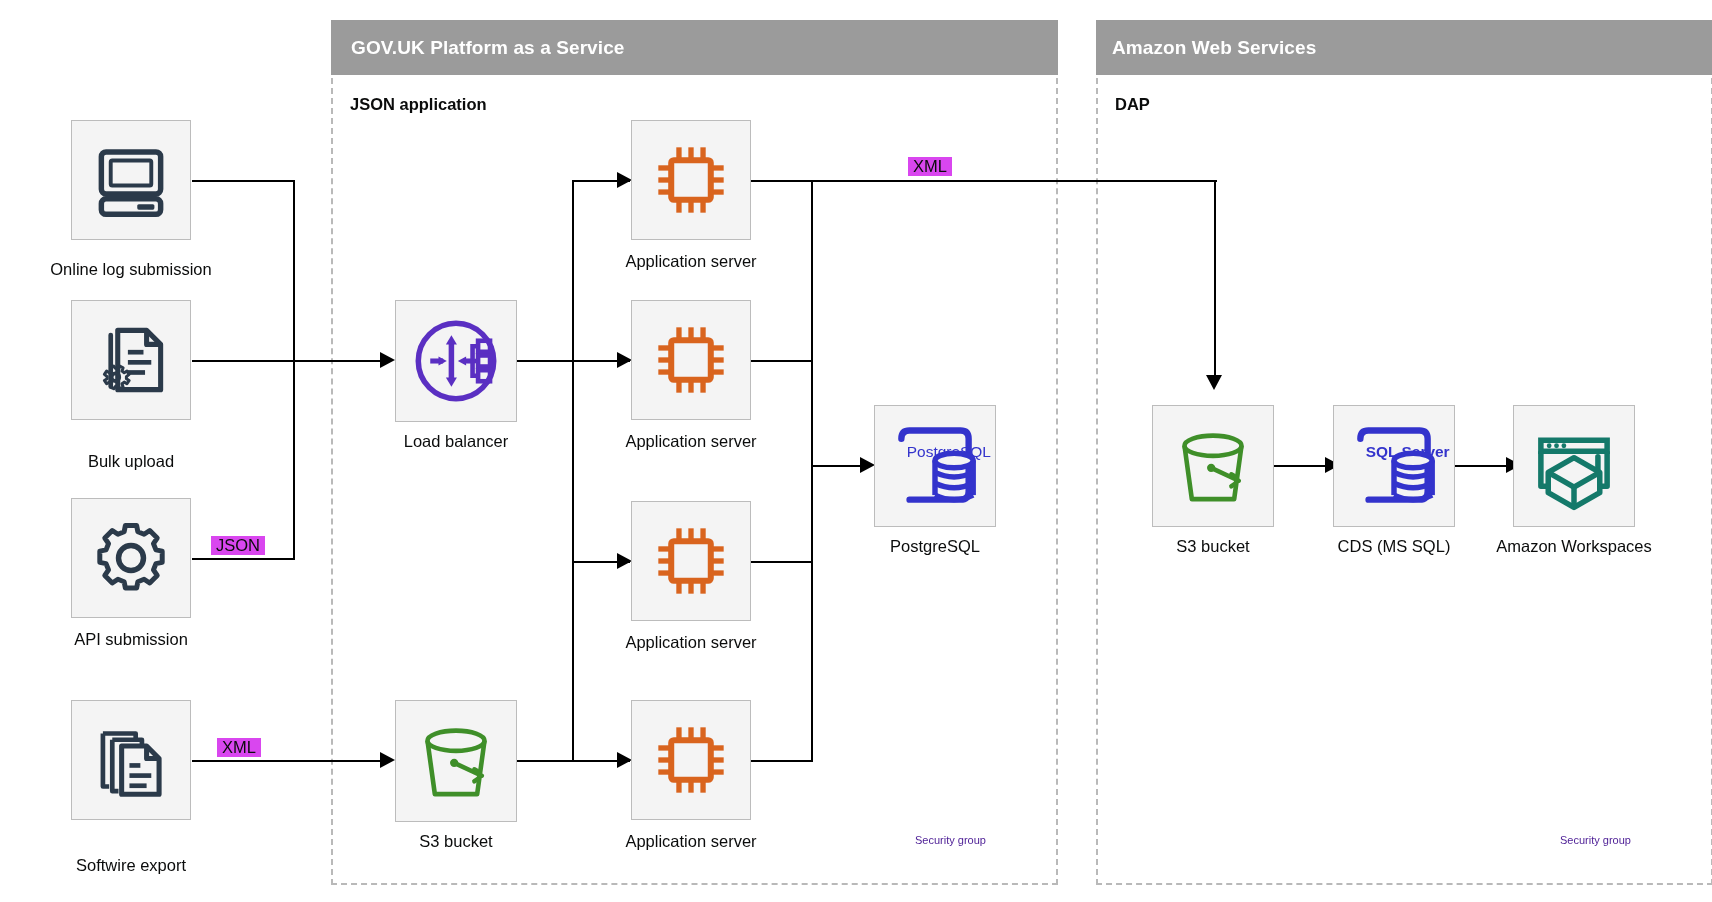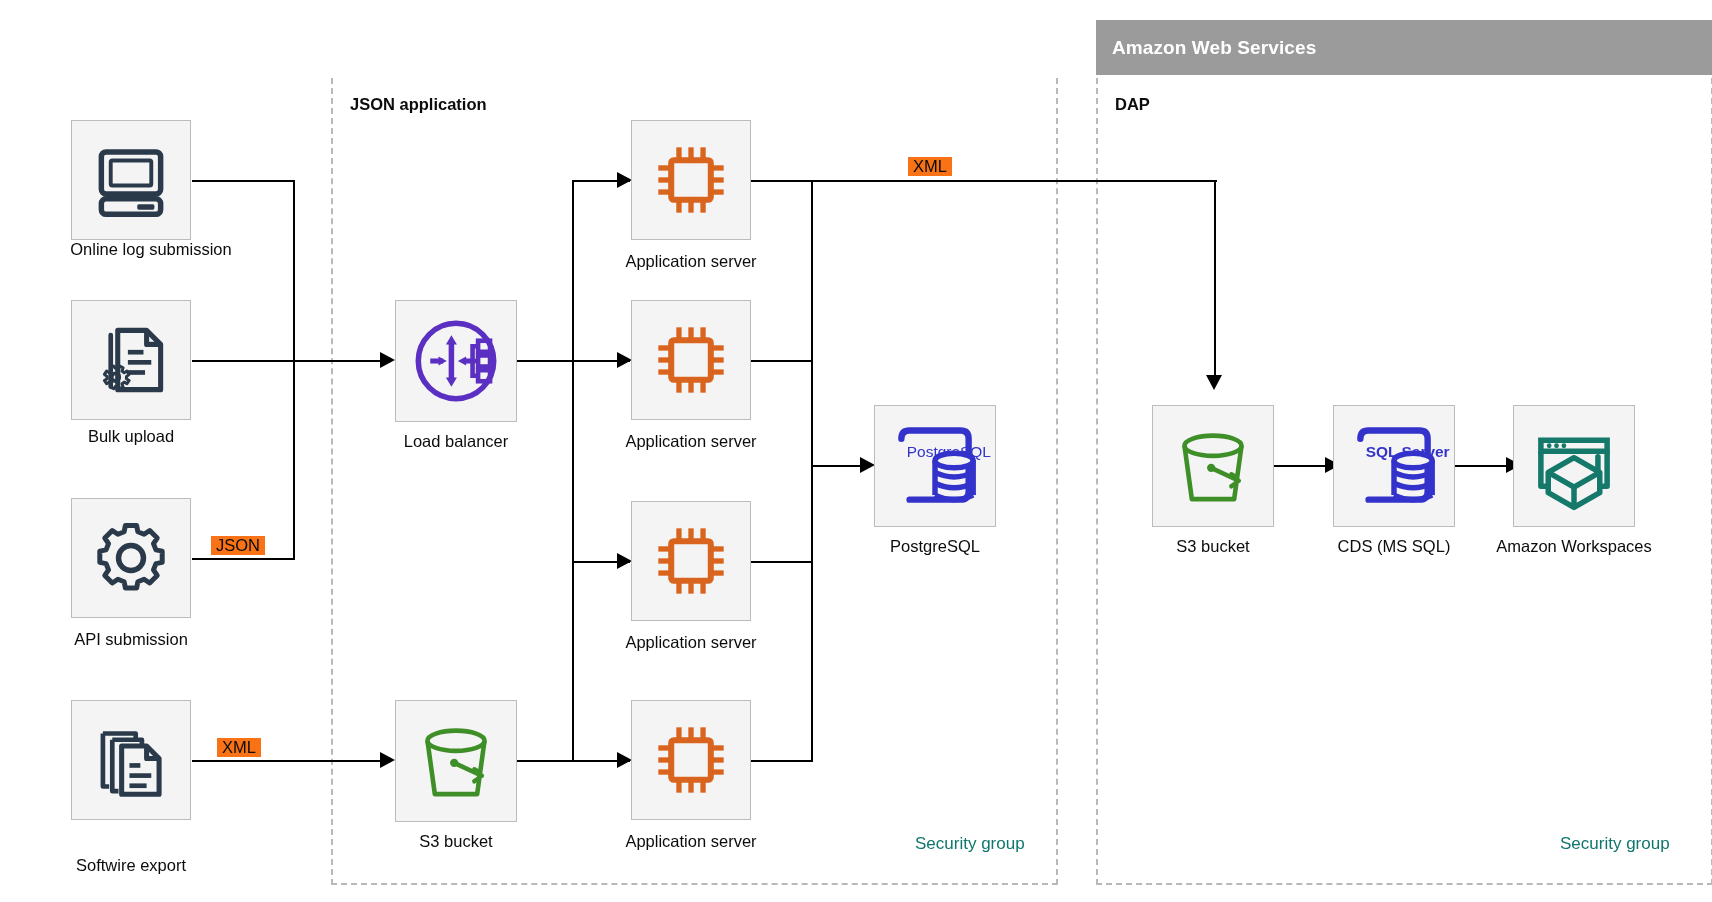--- a/index.html
+++ b/index.html
@@ -1,41 +1,44 @@
 <!DOCTYPE html>
 <html><head>
 <meta charset="utf-8">
 <style>
   html,body{margin:0;padding:0;background:#ffffff;}
   body{width:1712px;height:902px;font-family:"Liberation Sans",sans-serif;overflow:hidden;}
   #stage{position:relative;width:1712px;height:902px;background:#fff;}
   .panel-header{position:absolute;background:#9b9b9b;color:#ffffff;font-weight:bold;font-size:19px;
                 display:flex;align-items:center;padding-left:20px;box-sizing:border-box;letter-spacing:.1px;}
   .secgroup{position:absolute;border:2px dashed #b9b9b9;box-sizing:border-box;background:transparent;}
-  .secgroup-label{position:absolute;color:#0f766e;font-size:17px;}
+  .secgroup-label{position:absolute;color:#4c1d95;font-size:11px;}
   .subtitle{position:absolute;font-weight:bold;font-size:16.5px;color:#0b0c0c;}
   .node-box{position:absolute;background:#f4f4f4;border:1.5px solid #bcbcbc;box-sizing:border-box;
             display:flex;align-items:center;justify-content:center;}
   .node-label{position:absolute;text-align:center;font-size:16.5px;color:#0b0c0c;white-space:nowrap;}
 
   
   .hline{position:absolute;background:#000;height:2.4px;}
   .vline{position:absolute;background:#000;width:2.4px;}
-  .edge-label{position:absolute;font-size:16.5px;color:#0b0c0c;background:#f97316;padding:0 5px;white-space:nowrap;}
+  .edge-label{position:absolute;font-size:16.5px;color:#0b0c0c;background:#d946ef;padding:0 5px;white-space:nowrap;}
   .arrow-r{position:absolute;width:0;height:0;border-top:8.5px solid transparent;
            border-bottom:8.5px solid transparent;border-left:15px solid #000;}
   .arrow-d{position:absolute;width:0;height:0;border-left:8.5px solid transparent;
            border-right:8.5px solid transparent;border-top:15px solid #000;}
   svg{display:block;overflow:visible;}
 </style>
 </head>
 <body>
 
 <div id="stage">
 
+  <div class="panel-header" style="left:331px;top:20px;width:727px;height:55px;">
+    <span>GOV.UK Platform as a Service</span>
+  </div>
   <div class="secgroup" style="left:331px;top:78px;width:727px;height:807px;border-top:none;"></div>
   <div class="subtitle" style="left:350px;top:95px;">JSON application</div>
   <div class="secgroup-label" style="left:915px;top:834px;">Security group</div>
 
   <div class="panel-header" style="left:1096px;top:20px;width:617px;height:55px;padding-left:16px;">
     <span>Amazon Web Services</span>
   </div>
   <div class="secgroup" style="left:1096px;top:78px;width:617px;height:807px;border-top:none;"></div>
   <div class="subtitle" style="left:1115px;top:95px;">DAP</div>
   <div class="secgroup-label" style="left:1560px;top:834px;">Security group</div>
@@ -90,37 +93,37 @@
   <div class="edge-label" style="left:908px;top:157px;">XML</div>
 
   <div class="node-box" style="left:71px;top:120px;width:120px;height:120px;">
     <svg width="78" height="78" viewBox="0 0 100 100">
       <rect x="12" y="14" width="76" height="54" rx="6" fill="none" stroke="#2b3a4a" stroke-width="7"></rect>
       <rect x="24" y="25" width="52" height="32" rx="2" fill="none" stroke="#2b3a4a" stroke-width="5"></rect>
       <rect x="12" y="74" width="76" height="20" rx="6" fill="none" stroke="#2b3a4a" stroke-width="7"></rect>
       <rect x="58" y="81" width="22" height="7" rx="2" fill="#2b3a4a"></rect>
     </svg>
   </div>
-  <div class="node-label" style="left:0px;top:240px;width:262px;margin-left:20px;">Online log submission</div>
+  <div class="node-label" style="left:0px;top:260px;width:262px;">Online log submission</div>
 
   <div class="node-box" style="left:71px;top:300px;width:120px;height:120px;">
     <svg width="78" height="78" viewBox="0 0 100 100">
       <path d="M33 12 H70 L88 30 V88 H33 Z" fill="none" stroke="#2b3a4a" stroke-width="6.5" stroke-linejoin="round"></path>
       <path d="M70 12 V30 H88" fill="none" stroke="#2b3a4a" stroke-width="6.5" stroke-linejoin="round"></path>
       <path d="M24 18 V84" fill="none" stroke="#2b3a4a" stroke-width="6" stroke-linecap="round"></path>
       <line x1="46" y1="40" x2="66" y2="40" stroke="#2b3a4a" stroke-width="6"></line>
       <line x1="46" y1="53" x2="76" y2="53" stroke="#2b3a4a" stroke-width="6"></line>
       <line x1="46" y1="66" x2="68" y2="66" stroke="#2b3a4a" stroke-width="6"></line>
       <g transform="translate(30,72) scale(0.98)">
         <path d="M0,-16 L5,-15 L8,-20 L14,-17 L12,-11 L16,-8 L21,-11 L25,-5 L20,-1 L20,3 L25,6 L21,12 L16,9 L12,12 L14,18 L8,21 L5,16 L0,17 L-3,21 L-9,18 L-7,12 L-11,9 L-16,12 L-20,6 L-15,3 L-15,-1 L-20,-5 L-16,-11 L-11,-8 L-7,-11 L-9,-17 L-3,-20 Z" fill="none" stroke="#2b3a4a" stroke-width="5.5" stroke-linejoin="round" transform="scale(0.72)"></path>
         <circle cx="0" cy="0" r="5" fill="none" stroke="#2b3a4a" stroke-width="5"></circle>
       </g>
     </svg>
   </div>
-  <div class="node-label" style="left:0px;top:427px;width:262px;">Bulk upload</div>
+  <div class="node-label" style="left:0px;top:452px;width:262px;">Bulk upload</div>
 
   <div class="node-box" style="left:71px;top:498px;width:120px;height:120px;">
     <svg width="78" height="78" viewBox="0 0 100 100">
       <g transform="translate(50,50)">
         <path d="M-9,-42 L9,-42 L11,-32 L21,-28 L30,-34 L42,-22 L36,-13 L40,-3 L50,-1 L50,17 L40,19 L36,29 L42,38 L30,50 L21,44 L11,48 L9,58 L-9,58 L-11,48 L-21,44 L-30,50 L-42,38 L-36,29 L-40,19 L-50,17 L-50,-1 L-40,-3 L-36,-13 L-42,-22 L-30,-34 L-21,-28 L-11,-32 Z" transform="translate(0,-8) scale(0.80)" fill="none" stroke="#2b3a4a" stroke-width="8" stroke-linejoin="round"></path>
         <circle cx="0" cy="0" r="16" fill="none" stroke="#2b3a4a" stroke-width="7"></circle>
       </g>
     </svg>
   </div>
   <div class="node-label" style="left:0px;top:630px;width:262px;">API submission</div>

